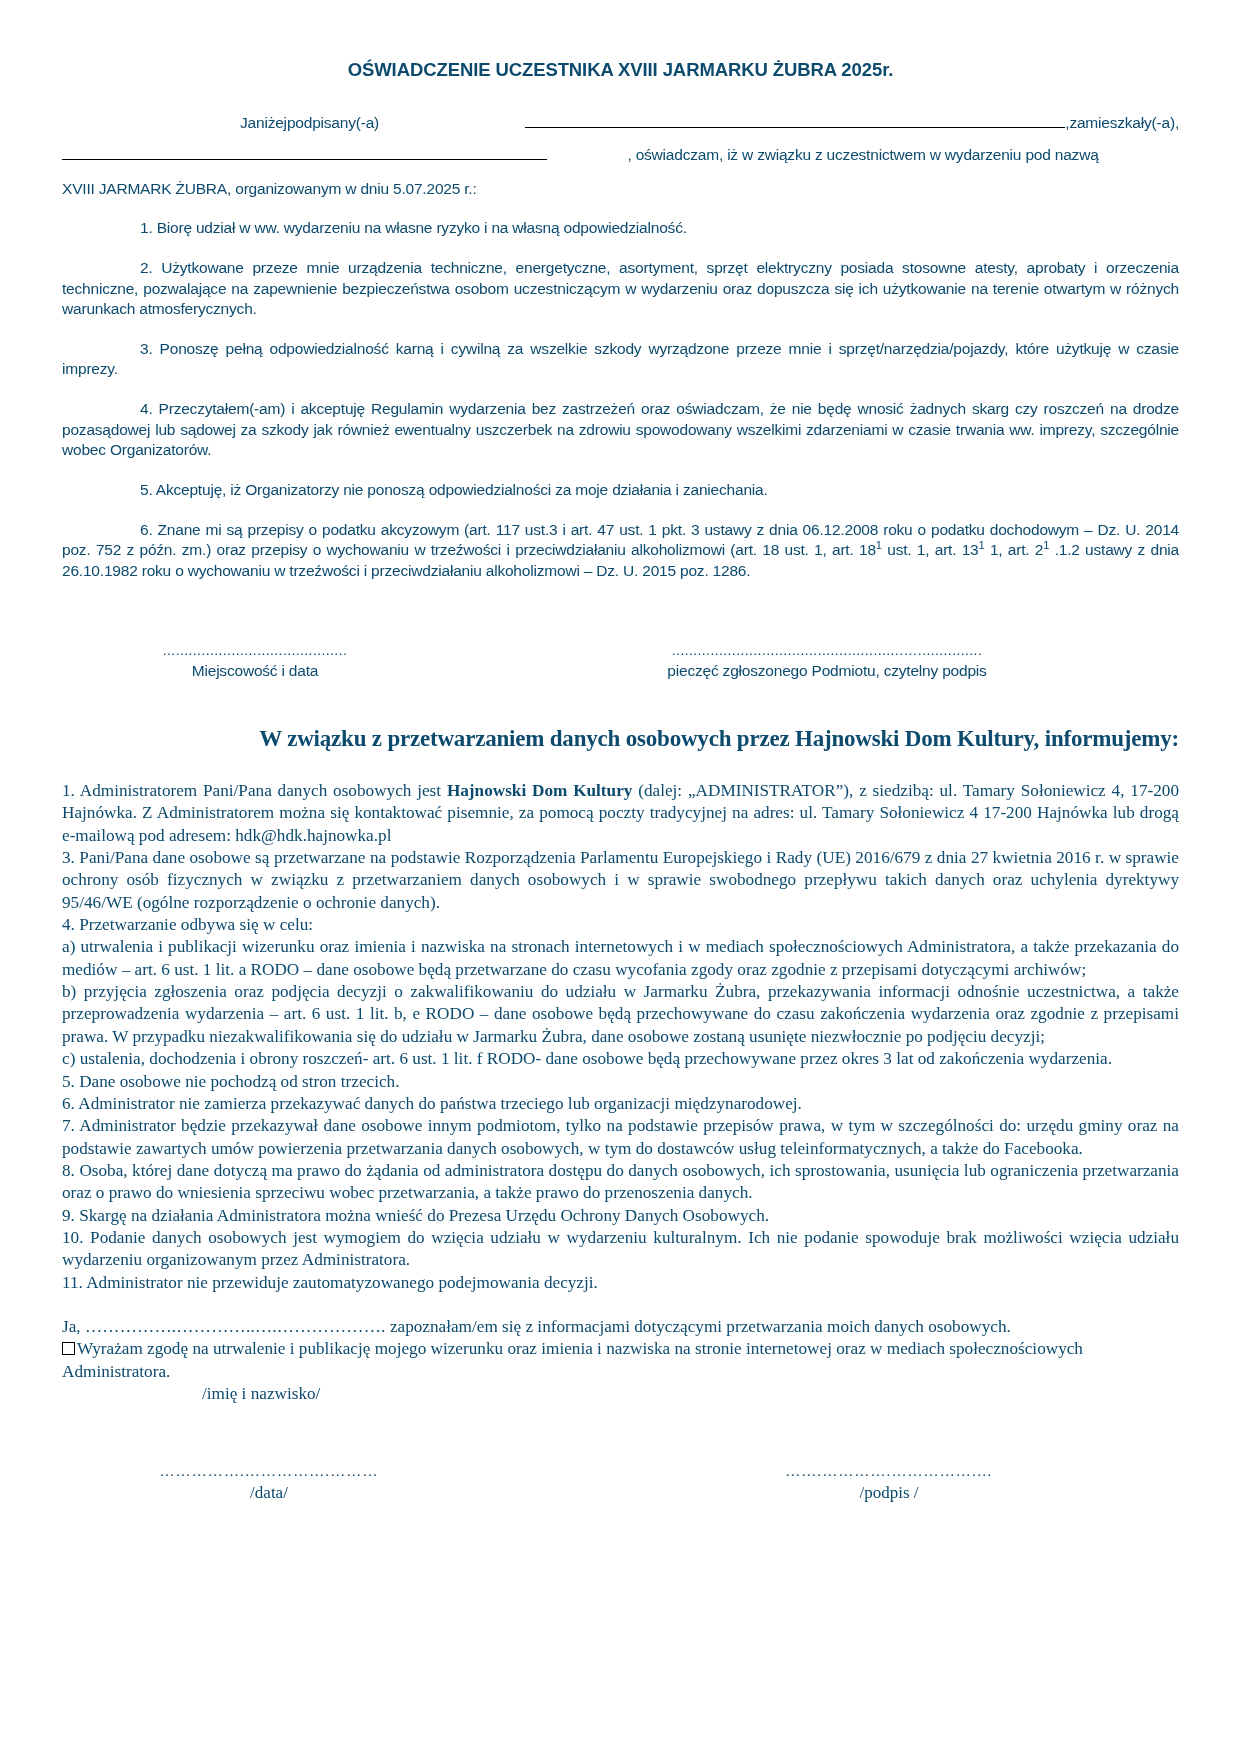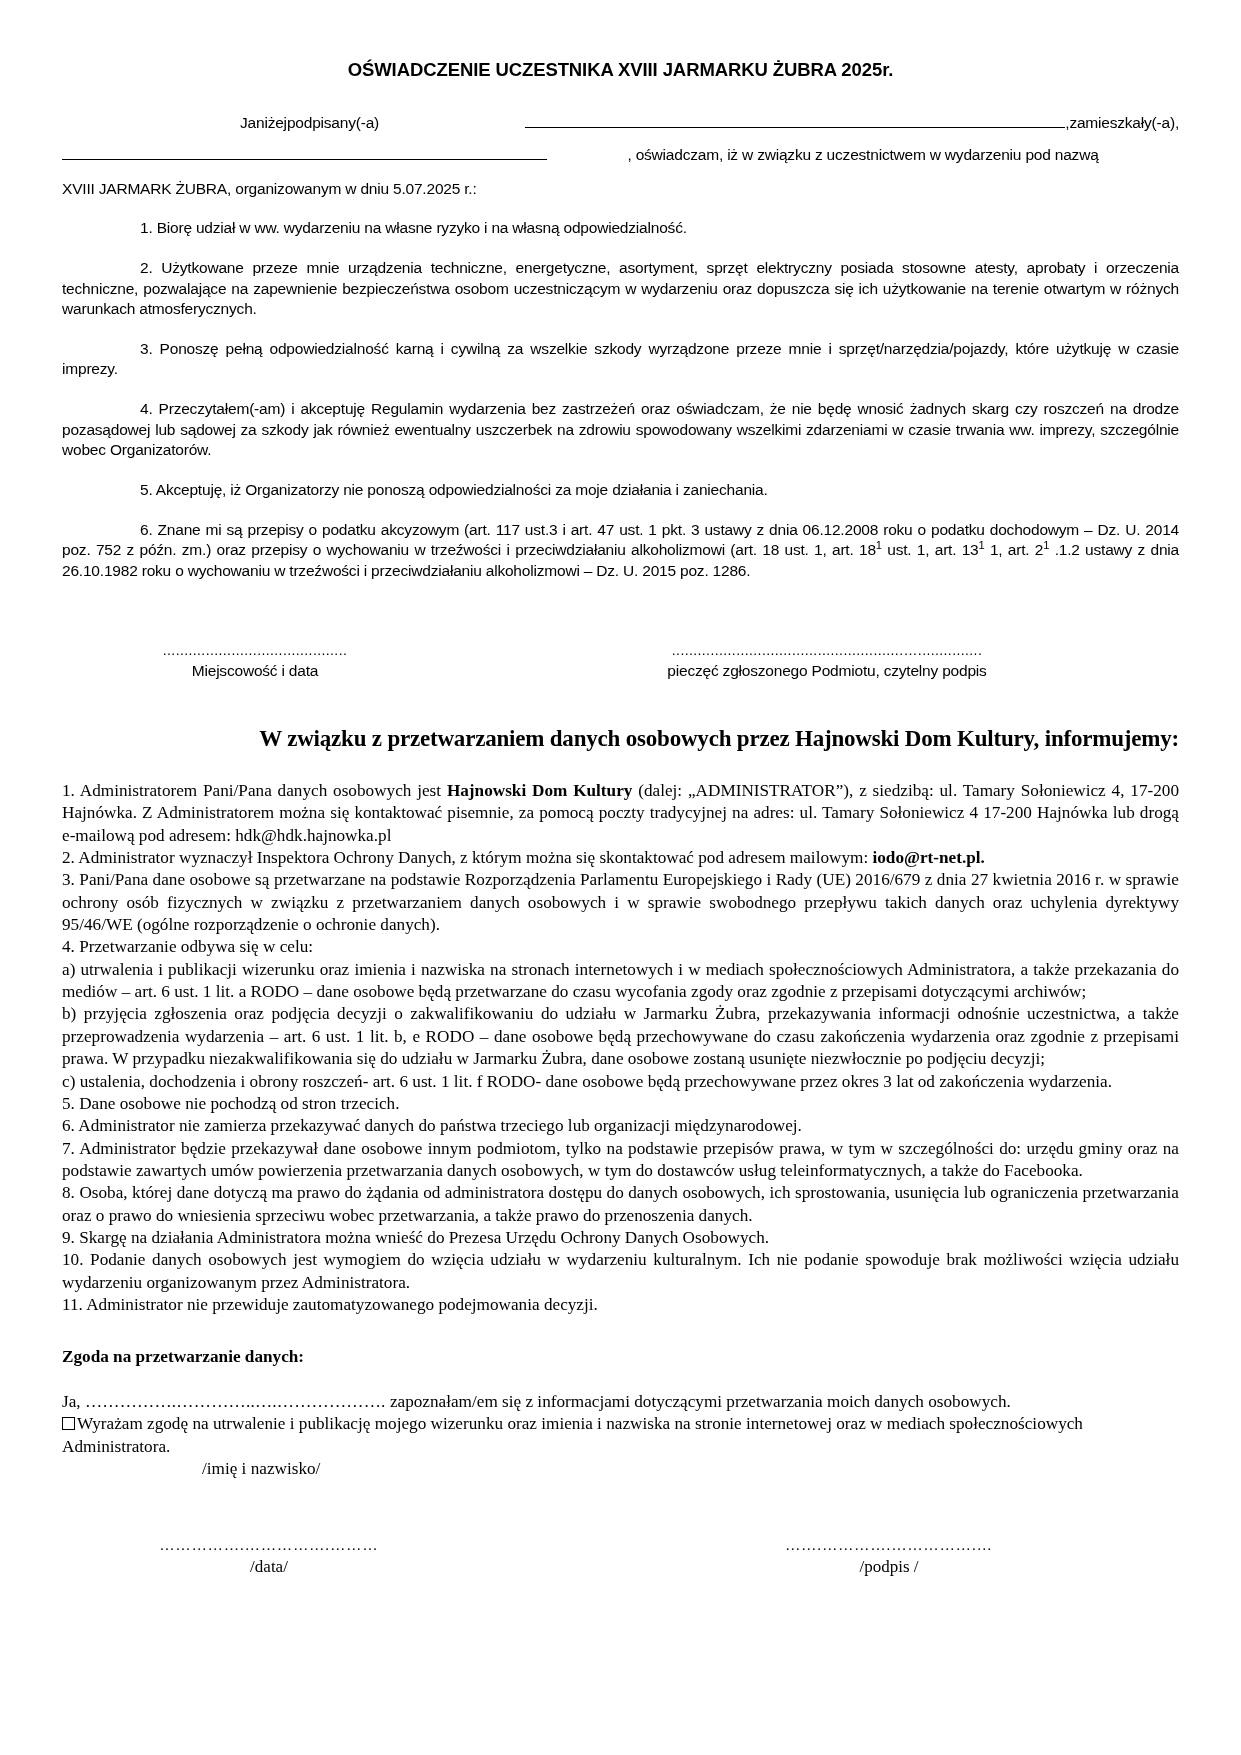--- a/index.html
+++ b/index.html
@@ -7,21 +7,21 @@
     margin: 0;
     padding: 0;
     background: #ffffff;
   }
   .page {
     position: relative;
     width: 1241px;
     height: 1755px;
     margin: 0 auto;
     background: #ffffff;
-    color: #000000;
+    color: #0c4a6e;
     box-sizing: border-box;
     padding: 0 62px;
     overflow: hidden;
   }
 
   
   .sans {
     font-family: "Liberation Sans Narrow", "Liberation Sans", sans-serif;
     font-stretch: condensed;
     font-size: 15.5px;
@@ -223,21 +223,20 @@
   </div>
 
   <div class="serif">
 
     <div class="rodo-title">W związku z przetwarzaniem danych osobowych przez Hajnowski Dom Kultury, informujemy:</div>
 
     <div class="rodo-body">
 
       <p><span>1. Administratorem Pani/Pana danych osobowych jest </span><b>Hajnowski Dom Kultury</b><span> (dalej: „ADMINISTRATOR”), z siedzibą: ul. Tamary Sołoniewicz 4, 17-200 Hajnówka. Z Administratorem można się kontaktować pisemnie, za pomocą poczty tradycyjnej na adres: ul. Tamary Sołoniewicz 4 17-200 Hajnówka lub drogą e-mailową pod adresem: hdk@hdk.hajnowka.pl</span></p>
 
-      <p class="nojust"><span>2. Administrator wyznaczył Inspektora Ochrony Danych, z którym można się skontaktować pod adresem mailowym: </span><b>iodo@rt-net.pl.</b></p>
 
       <p>3. Pani/Pana dane osobowe są przetwarzane na podstawie Rozporządzenia Parlamentu Europejskiego i Rady (UE) 2016/679 z dnia 27 kwietnia 2016 r. w sprawie ochrony osób fizycznych w związku z przetwarzaniem danych osobowych i w sprawie swobodnego przepływu takich danych oraz uchylenia dyrektywy 95/46/WE (ogólne rozporządzenie o ochronie danych).</p>
 
       <p class="nojust">4. Przetwarzanie odbywa się w celu:</p>
 
       <p>a) utrwalenia i publikacji wizerunku oraz imienia i nazwiska na stronach internetowych i w mediach społecznościowych Administratora, a także przekazania do mediów – art. 6 ust. 1 lit. a RODO – dane osobowe będą przetwarzane do czasu wycofania zgody oraz zgodnie z przepisami dotyczącymi archiwów;</p>
 
       <p>b) przyjęcia zgłoszenia oraz podjęcia decyzji o zakwalifikowaniu do udziału w Jarmarku Żubra, przekazywania informacji odnośnie uczestnictwa, a także przeprowadzenia wydarzenia – art. 6 ust. 1 lit. b, e RODO – dane osobowe będą przechowywane do czasu zakończenia wydarzenia oraz zgodnie z przepisami prawa. W przypadku niezakwalifikowania się do udziału w  Jarmarku Żubra, dane osobowe zostaną usunięte niezwłocznie po podjęciu decyzji;</p>
 
       <p>c) ustalenia, dochodzenia i obrony roszczeń- art. 6 ust. 1 lit. f RODO- dane osobowe będą przechowywane przez okres 3 lat od zakończenia wydarzenia.</p>
@@ -251,21 +250,20 @@
       <p>8. Osoba, której dane dotyczą ma prawo do żądania od administratora dostępu do danych osobowych, ich sprostowania, usunięcia lub ograniczenia przetwarzania oraz o prawo do wniesienia sprzeciwu wobec przetwarzania, a także prawo do przenoszenia danych.</p>
 
       <p class="nojust">9. Skargę na działania Administratora można wnieść do Prezesa Urzędu Ochrony Danych Osobowych.</p>
 
       <p>10. Podanie danych osobowych jest wymogiem do wzięcia udziału w wydarzeniu kulturalnym. Ich nie podanie spowoduje brak możliwości wzięcia udziału wydarzeniu organizowanym przez Administratora.</p>
 
       <p class="nojust">11. Administrator nie przewiduje zautomatyzowanego podejmowania decyzji.</p>
 
     </div>
 
-    <div class="consent-head">Zgoda na przetwarzanie danych:</div>
 
     <div class="consent-line"><span>Ja, </span><span class="dotfill">…………….…………..….……………….</span><span> zapoznałam/em się z informacjami dotyczącymi przetwarzania moich danych osobowych.</span></div>
 
     <div><span class="checkbox-glyph"></span><span>Wyrażam zgodę na utrwalenie i publikację mojego wizerunku oraz imienia i nazwiska na stronie internetowej oraz w mediach społecznościowych Administratora.</span></div>
 
     <div><span class="imie-label">/imię i nazwisko/</span></div>
 
     <div class="sigrow2">
       <div class="sig-block left">
         <div class="dots">…………….…………….………</div>

